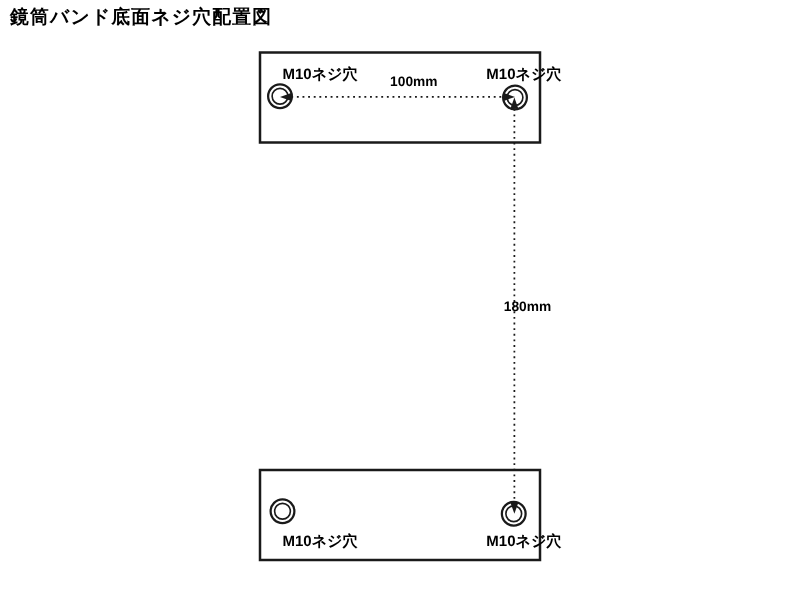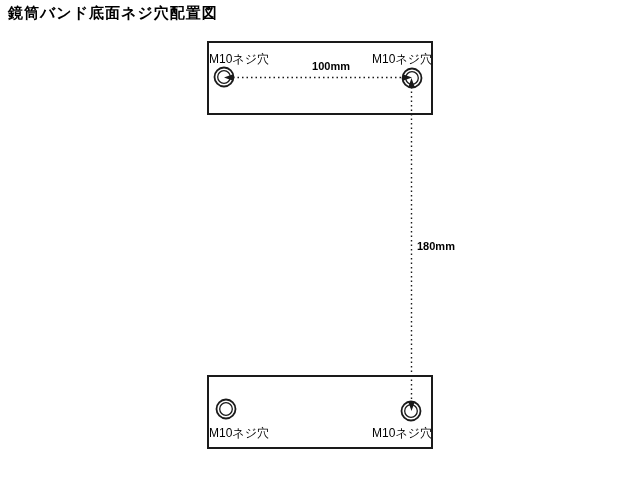--- a/index.html
+++ b/index.html
@@ -23,22 +23,23 @@
     white-space:nowrap;
   }
   svg{position:absolute;left:0;top:0;}
   .plate{fill:var(--background);stroke:var(--line);stroke-width:2;}
   .dim-line{stroke:var(--line);stroke-width:1.4;stroke-dasharray:1.5 3;fill:none;}
   .arrow{fill:var(--line);stroke:none;}
   .hole-outer{fill:none;stroke:var(--line);stroke-width:1.8;}
   .hole-inner{fill:none;stroke:var(--line);stroke-width:1.3;}
   .label{
     position:absolute;
-    font-size:12px;font-weight:normal;
+    font-size:12px;font-weight:bold;
     white-space:nowrap;
+    margin-left:17px;
   }
   .dim-label{
     position:absolute;
     font-size:11px;font-weight:bold;
     white-space:nowrap;
   }
   .align-right{text-align:right;}
   .align-center{text-align:right;}
 </style>
 </head>
@@ -78,15 +79,15 @@
       <circle class="hole-inner" cx="411" cy="411" r="6.3"></circle>
     </g>
   </svg>
 
   <div class="label" style="left:209px;top:51px;">M10ネジ穴</div>
   <div class="label align-right" style="left:340px;top:51px;width:92px;">M10ネジ穴</div>
   <div class="label" style="left:209px;top:425px;">M10ネジ穴</div>
   <div class="label align-right" style="left:340px;top:425px;width:92px;">M10ネジ穴</div>
 
   <div class="dim-label align-center" style="left:270px;top:60px;width:80px;">100mm</div>
-  <div class="dim-label" style="left:417px;top:240px;">180mm</div>
+  <div class="dim-label" style="left:403px;top:240px;">180mm</div>
 
 </div>
 
 </body></html>

